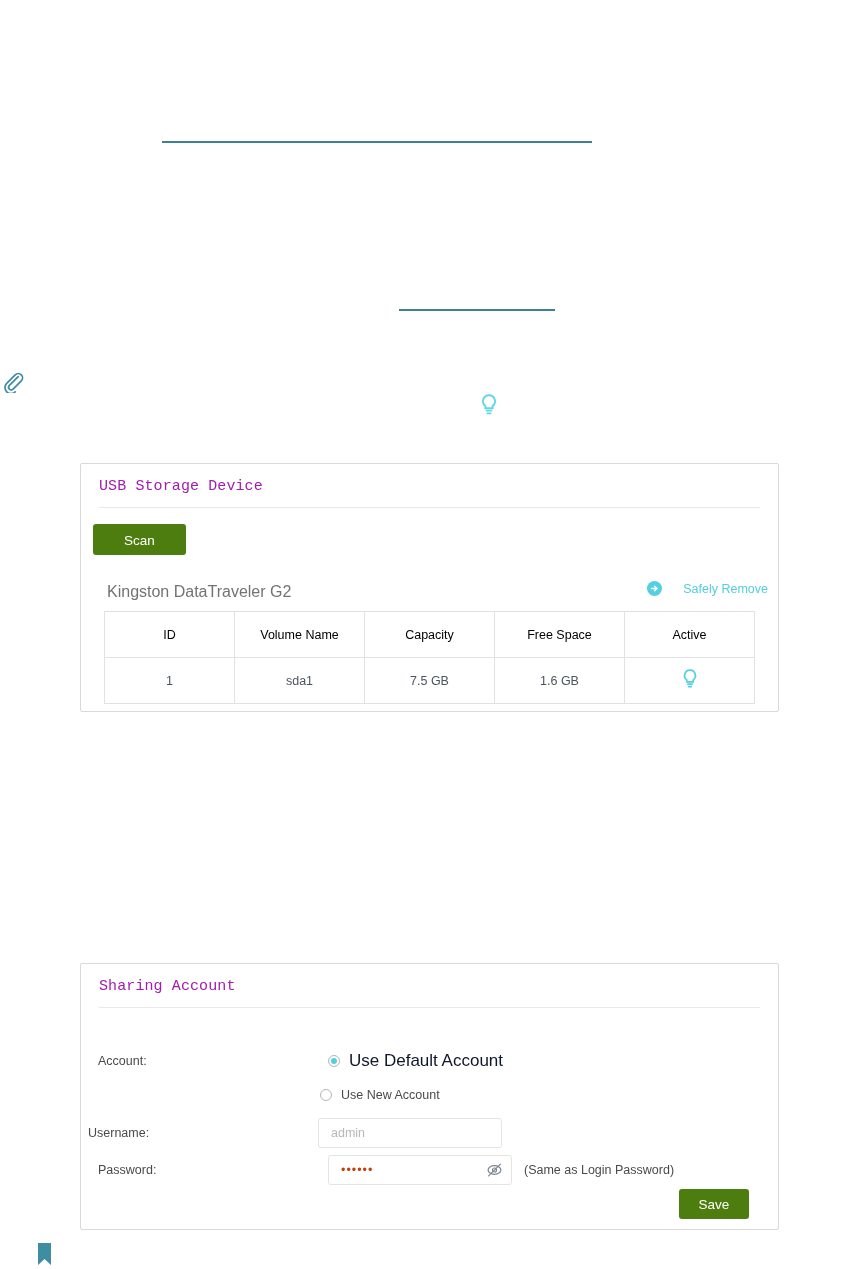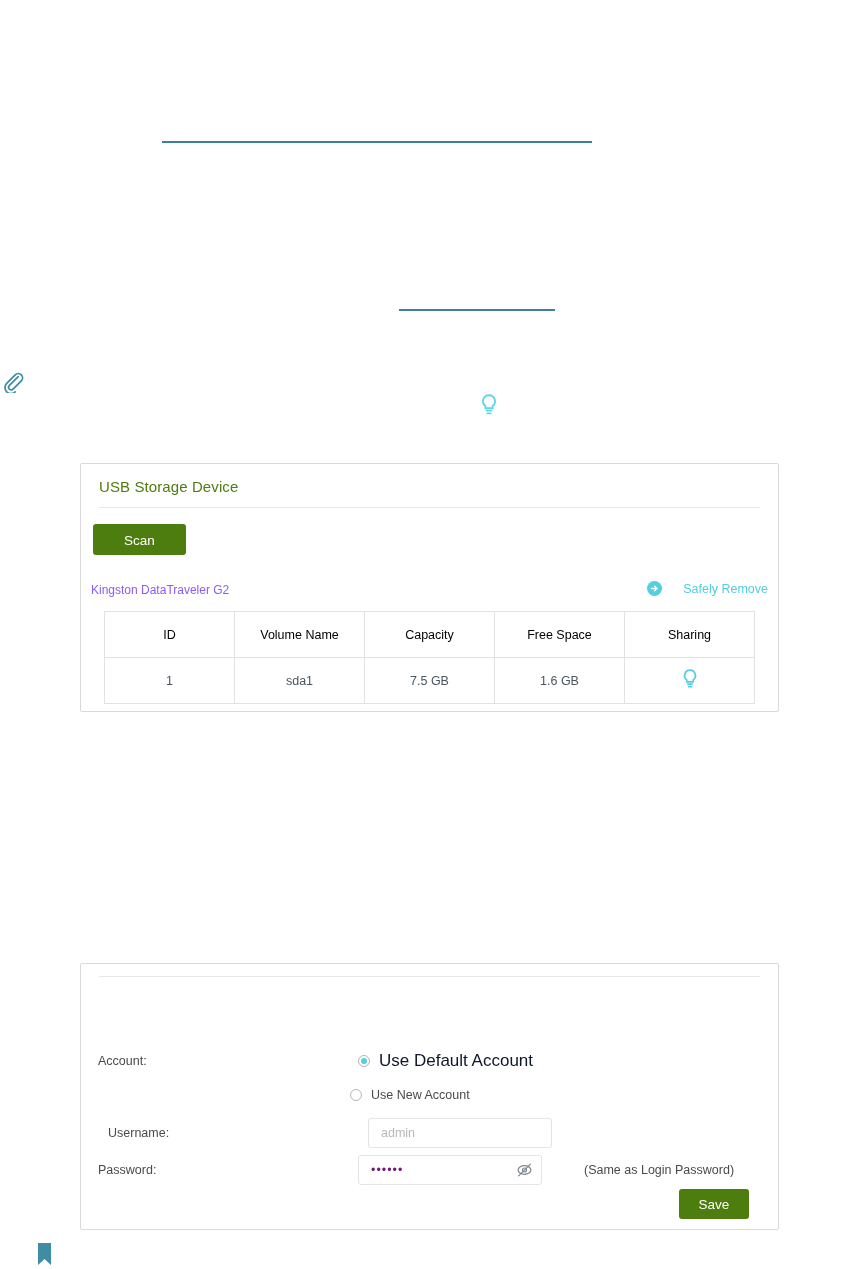--- a/index.html
+++ b/index.html
@@ -40,23 +40,24 @@
     background: #ffffff;
     border: 1px solid #d9d9d9;
     border-radius: 2px;
     box-sizing: border-box;
   }
   #usb-card     { left: 80px; top: 463px; width: 699px; height: 249px; }
   #sharing-card { left: 80px; top: 963px; width: 699px; height: 267px; }
 
   .card-title {
     font-size: 15px;
-    color: #4d7c0f;
+    color: #a21caf;
     padding: 14px 0 0 18px;
     letter-spacing: .1px;
+    font-family: Liberation Mono, monospace;
   }
   .card-sep {
     margin: 12px 18px 0 18px;
     height: 1px;
     background: #e8e8e8;
   }
   .card-body { padding: 0 18px; }
 
   
   .btn {
@@ -85,23 +86,23 @@
 
   
   #device-row {
     position: absolute;
     left: 91px; top: 583px;
     width: 677px;
     height: 18px;
   }
   #device-name {
     position: absolute;
-    left: 0; top: 0;
-    font-size: 12px;
-    color: #8b5cf6;
+    left: 16px; top: 0;
+    font-size: 16px;
+    color: #737373;
   }
   #safely-remove {
     position: absolute;
     right: 0; top: -2px;
     display: flex;
     align-items: center;
     gap: 21px;
     cursor: pointer;
   }
   #safely-remove-label {
@@ -132,27 +133,26 @@
     font-size: 12.5px;
     color: #4a4a4a;
     padding-top: 14px;
   }
   .form-row {
     position: absolute;
     display: flex;
     align-items: center;
     font-size: 12.5px;
     color: #4a4a4a;
-    gap: 30px;
   }
   .form-label { width: 230px; }
 
   #row-account   { left: 98px; top: 1051px; }
   #row-newacct   { left: 90px; top: 1088px; }
-  #row-username  { left: 108px; top: 1118px; }
+  #row-username  { left: 88px; top: 1118px; }
   #row-password  { left: 98px; top: 1155px; }
 
   .radio-group { display: flex; align-items: center; gap: 9px; cursor: pointer; }
   .radio {
     width: 12px; height: 12px;
     border: 1px solid #b5b5b5;
     border-radius: 50%;
     box-sizing: border-box;
     position: relative;
     background: #fff;
@@ -170,21 +170,21 @@
 
   .text-input {
     width: 184px;
     height: 30px;
     border: 1px solid #e4e4e4;
     border-radius: 3px;
     box-sizing: border-box;
     background: #fff;
     font-family: "Liberation Sans", sans-serif;
     font-size: 12.5px;
-    color: #701a75;
+    color: #c2410c;
     padding: 0 12px;
     outline: none;
   }
   .text-input::placeholder { color: #b8b8b8; }
 
   .pwd-wrap { position: relative; display: inline-block; }
   #password-input { padding-right: 32px; letter-spacing: 1px; }
   #toggle-password-icon {
     position: absolute;
     right: 9px; top: 50%;
@@ -244,21 +244,21 @@
   </span>
 </div>
 
 <table id="usb-table">
   <thead>
     <tr>
       <th>ID</th>
       <th>Volume Name</th>
       <th>Capacity</th>
       <th>Free Space</th>
-      <th>Sharing</th>
+      <th>Active</th>
     </tr>
   </thead>
   <tbody>
     <tr>
       <td>1</td>
       <td>sda1</td>
       <td>7.5 GB</td>
       <td>1.6 GB</td>
       <td>
         <span style="line-height:0;display:inline-block">
@@ -266,20 +266,21 @@
             <path d="M10 2.2a6 6 0 0 0-3.6 10.8v2.3h7.2V13A6 6 0 0 0 10 2.2Z" fill="none" stroke="#52cfe0" stroke-width="1.9"></path>
             <path d="M7.6 17.6h4.8M8.4 20.4h3.2" stroke="#52cfe0" stroke-width="1.9" stroke-linecap="round"></path>
           </svg>
         </span>
       </td>
     </tr>
   </tbody>
 </table>
 
 <div class="card" id="sharing-card">
+  <div class="card-title">Sharing Account</div>
   <div class="card-sep"></div>
 </div>
 
 <div class="form-row" id="row-account">
   <span class="form-label">Account:</span>
   <span class="radio-group">
     <span class="radio checked"></span>
     <span class="radio-label-on">Use Default Account</span>
   </span>
 </div>

